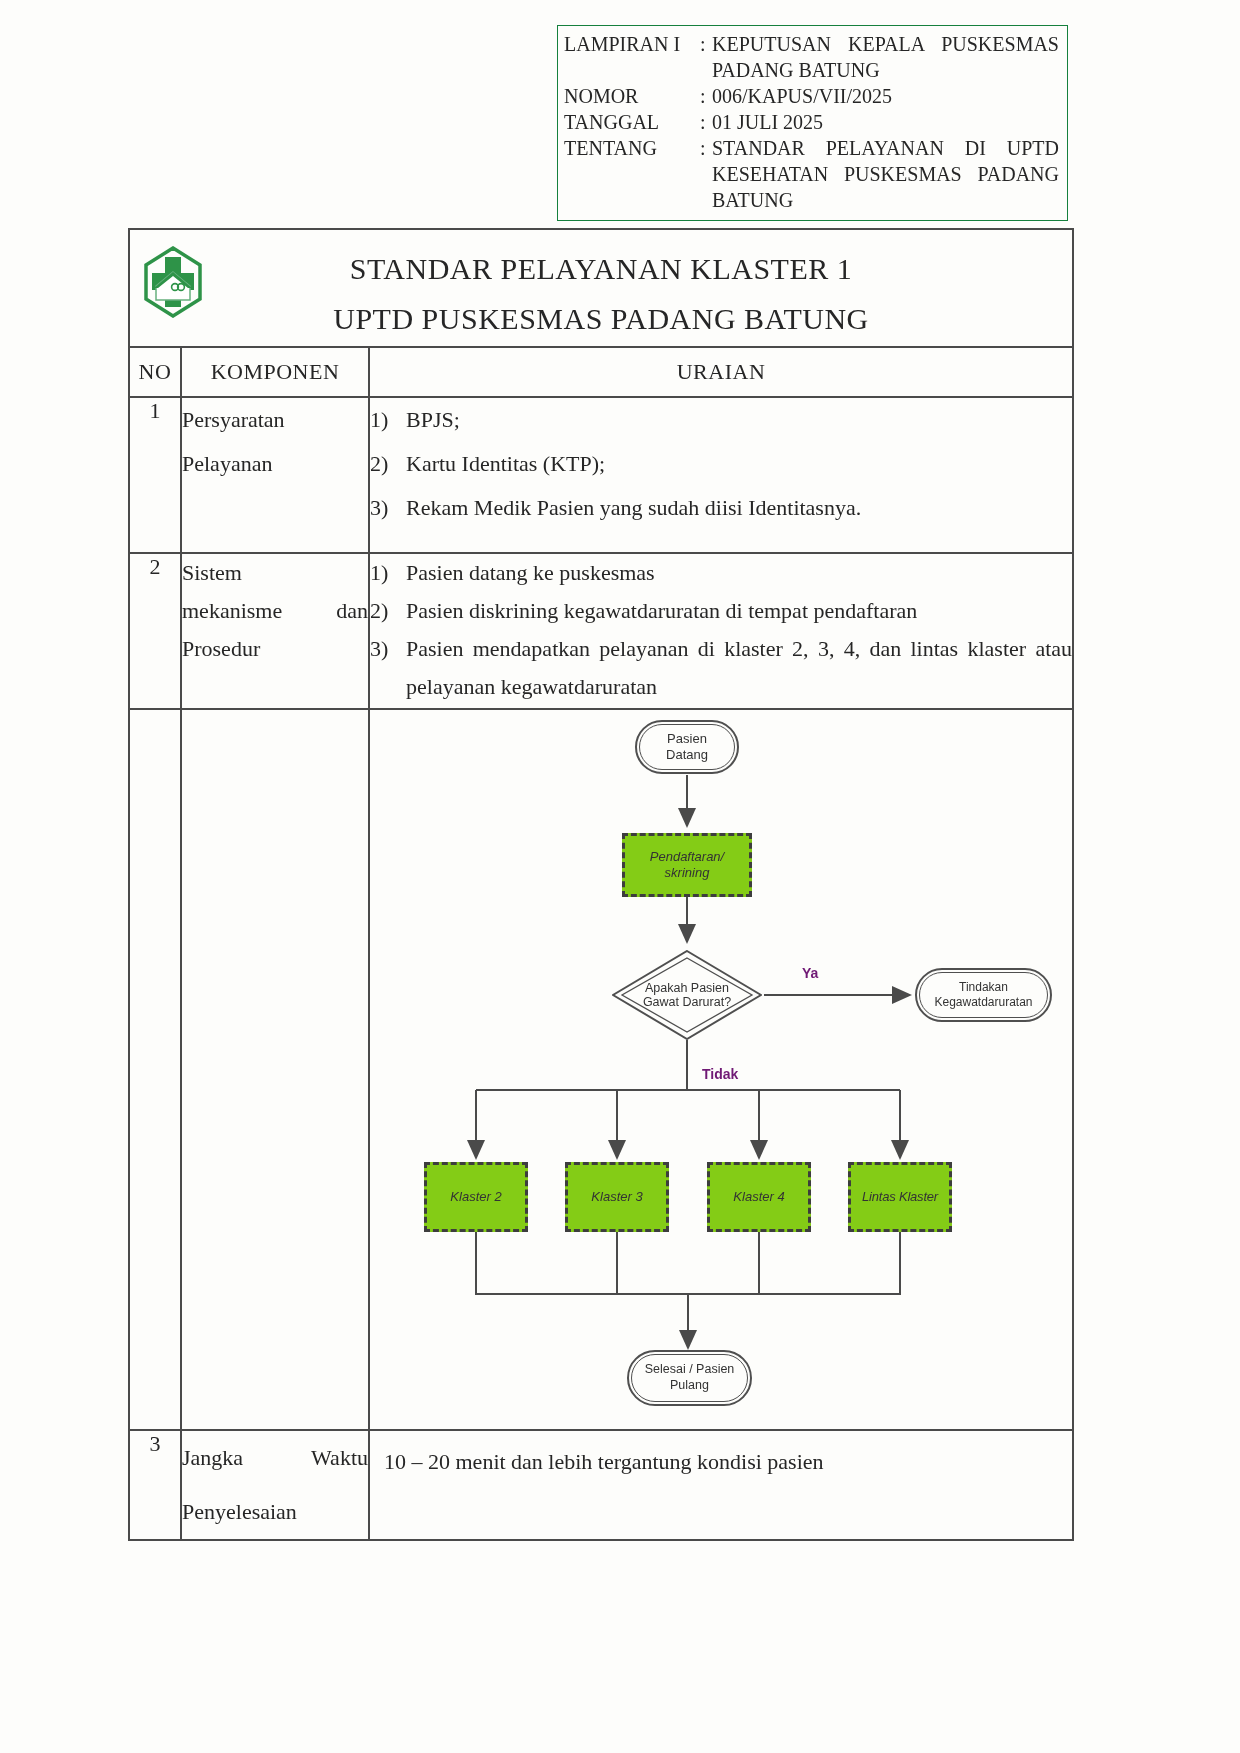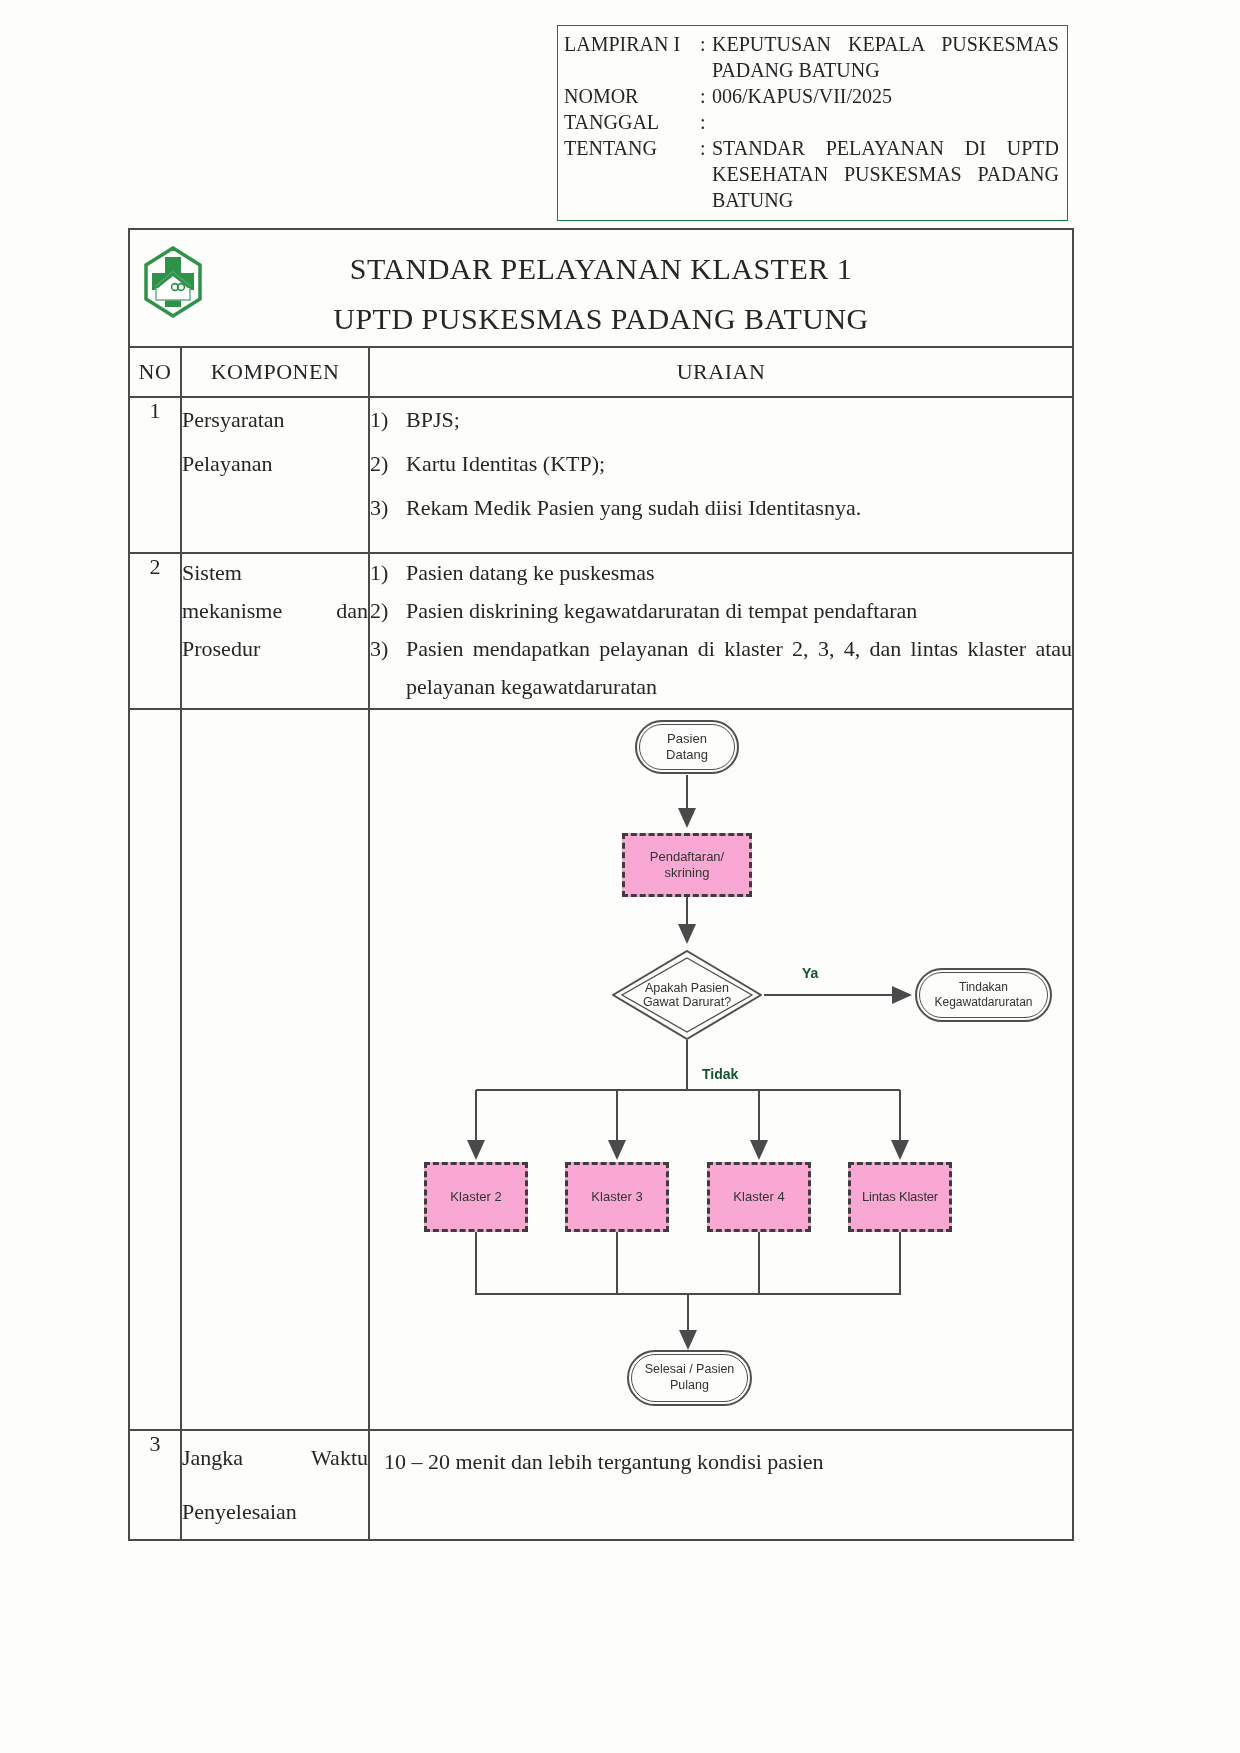--- a/index.html
+++ b/index.html
@@ -62,22 +62,22 @@
   
   .flow-cell{position:relative;padding:0;}
   .flowchart{position:absolute;left:0;top:0;width:704px;height:721px;
     font-family:"Liberation Sans","DejaVu Sans",sans-serif;
     font-size:13px;color:#333;}
   .flow-svg{position:absolute;left:0;top:0;}
   .node{position:absolute;box-sizing:border-box;display:flex;align-items:center;justify-content:center;text-align:center;}
   .stadium{border:2px solid #4f4f4f;border-radius:40px;padding:2px;}
   .stadium-inner{border:1.3px solid #4f4f4f;border-radius:36px;width:100%;height:100%;
     display:flex;align-items:center;justify-content:center;text-align:center;box-sizing:border-box;}
-  .dashed-box{border:3px dashed #3d3d3d;background:#f9a8d4;font-weight:500;}
-  .flow-label{position:absolute;font-weight:bold;font-size:14px;color:#14532d;}
+  .dashed-box{border:3px dashed #3d3d3d;background:#84cc16;font-weight:500;font-style:italic;}
+  .flow-label{position:absolute;font-weight:bold;font-size:14px;color:#701a75;}
   .node .txt{line-height:1.25;font-weight:500;}
   .diamond-wrap{position:absolute;}
   .diamond-txt{position:absolute;left:0;top:0;width:100%;height:100%;
     display:flex;align-items:center;justify-content:center;text-align:center;font-size:12.5px;}
 </style>
 </head>
 <body>
 
 <div class="page">
 
@@ -88,20 +88,21 @@
       <div class="lamp-value">KEPUTUSAN KEPALA PUSKESMAS PADANG BATUNG</div>
     </div>
     <div class="lamp-row">
       <div class="lamp-label">NOMOR</div>
       <div class="lamp-colon">:</div>
       <div class="lamp-value">006/KAPUS/VII/2025</div>
     </div>
     <div class="lamp-row">
       <div class="lamp-label">TANGGAL</div>
       <div class="lamp-colon">:</div>
+      <div class="lamp-value">01 JULI 2025</div>
     </div>
     <div class="lamp-row">
       <div class="lamp-label">TENTANG</div>
       <div class="lamp-colon">:</div>
       <div class="lamp-value">STANDAR PELAYANAN DI UPTD KESEHATAN PUSKESMAS PADANG BATUNG</div>
     </div>
   </div>
 
   <table class="standar-table">
     <colgroup>

